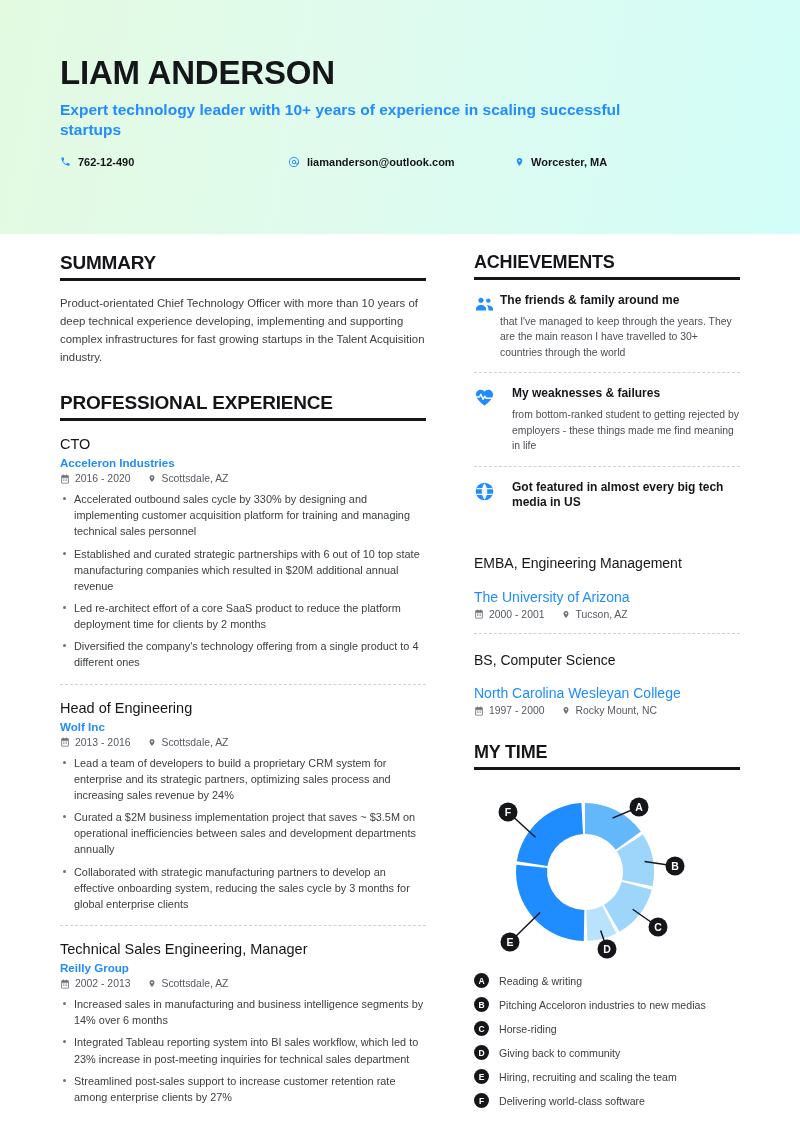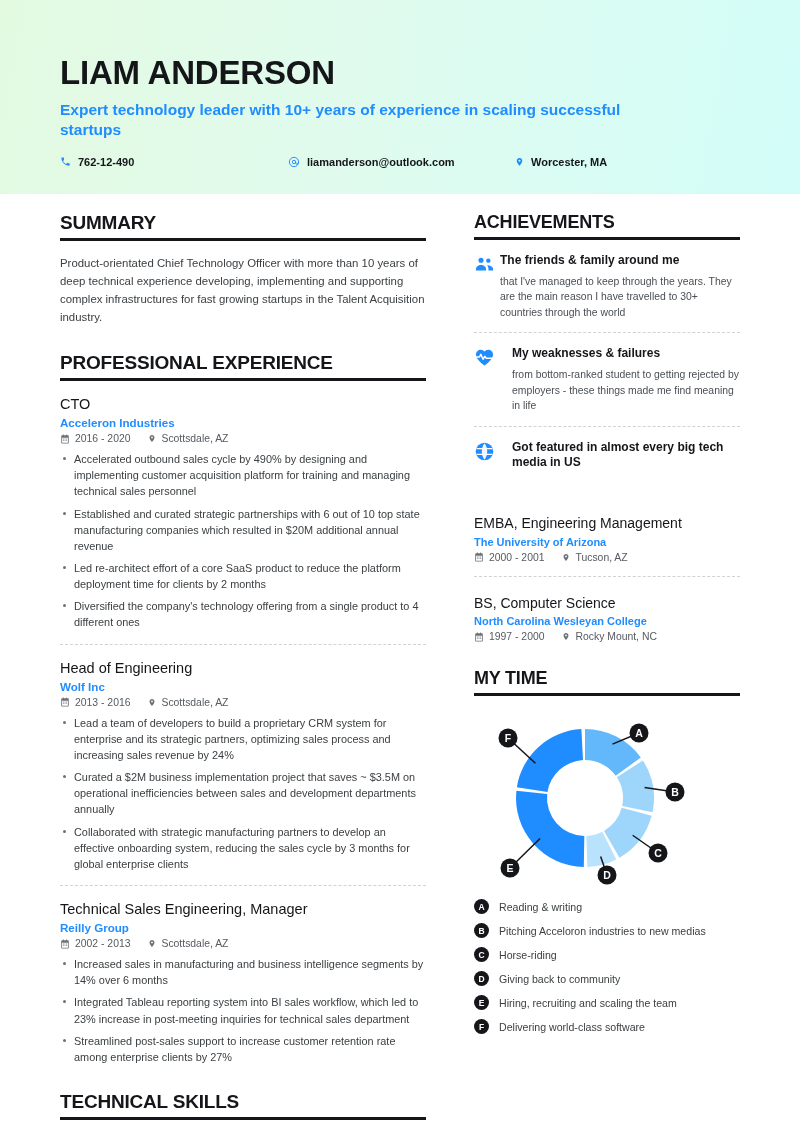--- a/index.html
+++ b/index.html
@@ -7,21 +7,21 @@
     width: 800px;
     height: 1132px;
     background: #ffffff;
     font-family: "Liberation Sans", sans-serif;
     -webkit-font-smoothing: antialiased;
   }
   .page { position: relative; width: 800px; height: 1132px; background:#fff; overflow:hidden; }
 
   
   .header {
-    height: 194px;
+    height: 234px;
     background: linear-gradient(100deg, #e3fae1 0%, #e0fbee 45%, #d2fdf8 100%);
     padding: 56px 60px 0 60px;
   }
   .name {
     font-size: 33px;
     font-weight: 800;
     letter-spacing: -0.2px;
     color: #15161a;
     line-height: 1.05;
     font-stretch: condensed;
@@ -112,21 +112,21 @@
   .ach + .ach { border-top: 1px dashed #cfd2d6; margin-top: 12px; gap: 12px; }
   .ach-ico { width: 26px; flex: 0 0 26px; color:#1f8cff; padding-top:1px; }
   .ach-body { flex: 1; }
   .ach-title { font-size: 12px; font-weight: 800; color:#15161a; line-height:1.3; }
   .ach-desc { margin-top: 5px; font-size: 10.4px; line-height:1.5; color:#4a4f55; }
 
   
   .edu { padding-top: 18px; }
   .edu + .edu { border-top: 1px dashed #cfd2d6; margin-top: 13px; }
   .edu-degree { font-size: 14px; color:#15161a; line-height:1.25; }
-  .edu-school { font-size: 11px; font-weight:700; color:#1f8cff; margin-top:3px; }
+  .edu-school { font-size: 14px; font-weight:400; color:#1f8cff; margin-top:16px; }
 
   
   .mytime-chart { position: relative; width: 290px; height: 185px; margin: 12px 0 4px -6px; }
   .legend { margin-top: 6px; }
   .legend-row { display:flex; align-items:center; margin-bottom: 9px; }
   .legend-key {
     width: 15px; height: 15px; border-radius:50%;
     background:#15161a; color:#fff;
     font-size: 8.5px; font-weight:800;
     display:flex; align-items:center; justify-content:center;
@@ -200,21 +200,21 @@
                 <span class="meta">
                   <span class="m-ico">
                     <svg width="8" height="11" viewBox="0 0 24 24" fill="currentColor">
                       <path d="M12 1.5C7.9 1.5 4.6 4.8 4.6 8.9c0 5.5 7.4 13.6 7.4 13.6s7.4-8.1 7.4-13.6c0-4.1-3.3-7.4-7.4-7.4zm0 10.1a2.7 2.7 0 110-5.4 2.7 2.7 0 010 5.4z"></path>
                     </svg>
                   </span>
                   <span>Scottsdale, AZ</span>
                 </span>
               </div>
               <ul class="bullets">
-                <li>Accelerated outbound sales cycle by 490% by designing and implementing customer acquisition platform for training and managing technical sales personnel</li>
+                <li>Accelerated outbound sales cycle by 330% by designing and implementing customer acquisition platform for training and managing technical sales personnel</li>
                 <li>Established and curated strategic partnerships with 6 out of 10 top state manufacturing companies which resulted in $20M additional annual revenue</li>
                 <li>Led re-architect effort of a core SaaS product to reduce the platform deployment time for clients by 2 months</li>
                 <li>Diversified the company's technology offering from a single product to 4 different ones</li>
               </ul>
             </div>
             <div class="job">
               <div class="job-title">Head of Engineering</div>
               <div class="job-company">Wolf Inc</div>
               <div class="meta-row">
                 <span class="meta">

